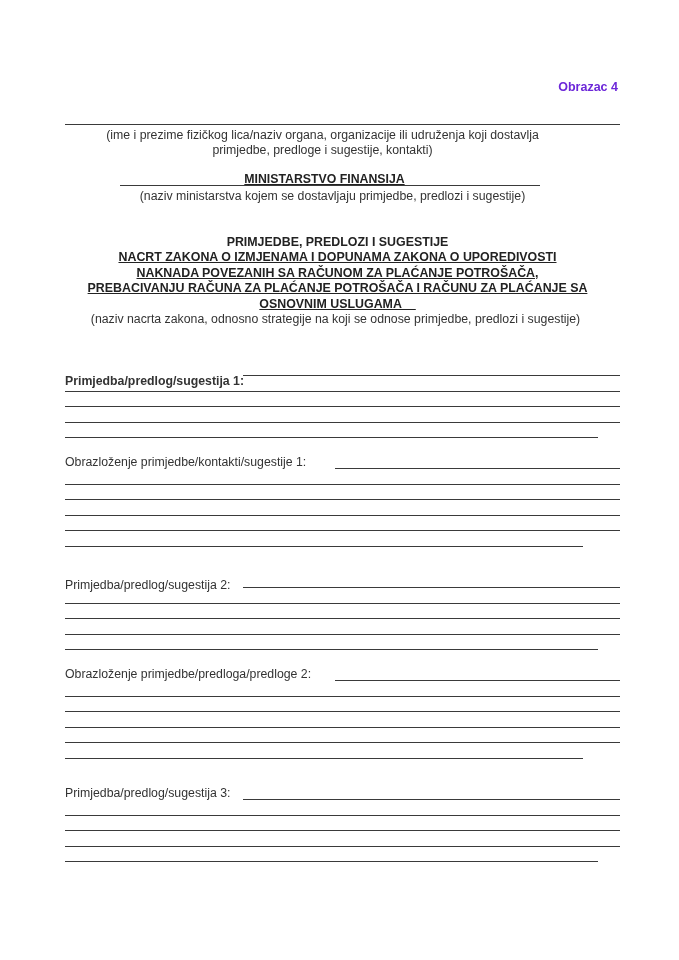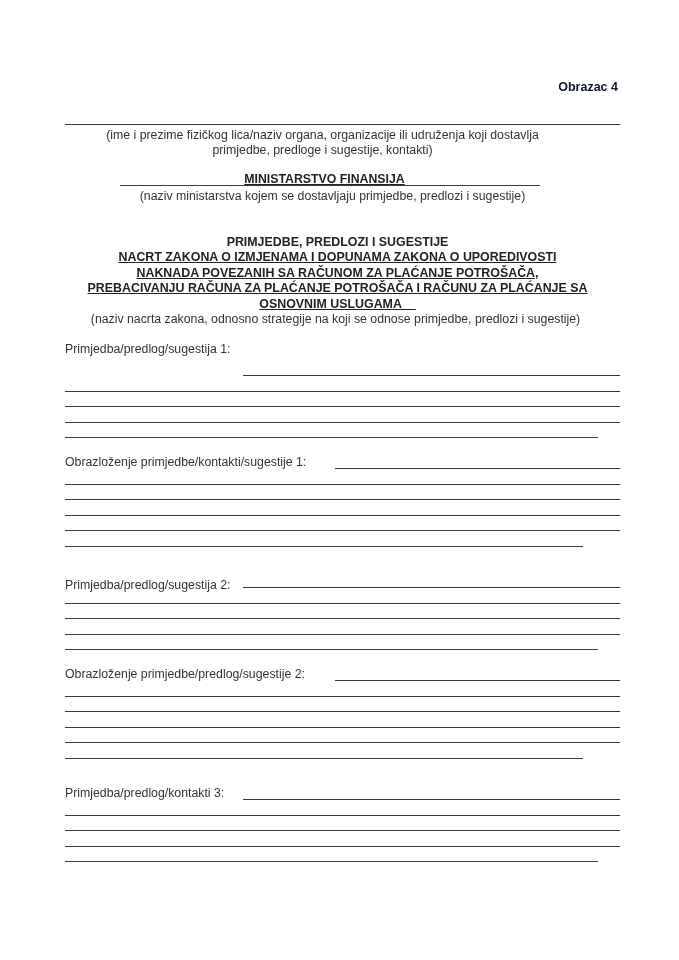--- a/index.html
+++ b/index.html
@@ -15,21 +15,21 @@
       font-family: "Liberation Sans", sans-serif;
       color: #2a2a2a;
     }
     .abs { position: absolute; }
     .form-number {
       left: 0; width: 618px;
       top: 80px;
       text-align: right;
       font-size: 12.5px;
       font-weight: bold;
-      color: #0f172a;
+      color: #6d28d9;
     }
     .hline {
       position: absolute;
       height: 0;
       border-top: 1.2px solid #3a3a3a;
     }
     .center-text {
       position: absolute;
       left: 0;
       width: 679px;
@@ -95,21 +95,21 @@
   <div class="title-bold title-lines" style="top:250px; left:-2px;">
     <span>NACRT ZAKONA O IZMJENAMA I DOPUNAMA ZAKONA O UPOREDIVOSTI</span>
     <span>NAKNADA POVEZANIH SA RAČUNOM ZA PLAĆANJE POTROŠAČA,</span>
     <span>PREBACIVANJU RAČUNA ZA PLAĆANJE POTROŠAČA I RAČUNU ZA PLAĆANJE SA</span>
     <span>OSNOVNIM USLUGAMA__</span>
   </div>
   <div class="center-text" style="top:312px; left:-4px;">(naziv nacrta zakona, odnosno strategije na koji se odnose primjedbe, predlozi i sugestije)</div>
 
   <div id="sections">
       <div>
-        <div class="field-label" style="top: 342px;">Primjedba/predlog/sugestija 1:</div>
+        <div class="field-label" style="top: 374px; font-weight: bold;">Primjedba/predlog/sugestija 1:</div>
         <div class="label-line" style="left: 243px; width: 377px; top: 375px;"></div>
         <div class="hline" style="left: 65px; width: 555px; top: 390.5px;"></div>
         <div class="hline" style="left: 65px; width: 555px; top: 406px;"></div>
         <div class="hline" style="left: 65px; width: 555px; top: 421.5px;"></div>
         <div class="hline" style="left: 65px; width: 533px; top: 437px;"></div>
       </div>
       <div>
         <div class="field-label" style="top: 455px;">Obrazloženje primjedbe/kontakti/sugestije 1:</div>
         <div class="label-line" style="left: 335px; width: 285px; top: 468px;"></div>
         <div class="hline" style="left: 65px; width: 555px; top: 483.5px;"></div>
@@ -120,30 +120,30 @@
       </div>
       <div>
         <div class="field-label" style="top: 578px;">Primjedba/predlog/sugestija 2:</div>
         <div class="label-line" style="left: 243px; width: 377px; top: 587px;"></div>
         <div class="hline" style="left: 65px; width: 555px; top: 602.5px;"></div>
         <div class="hline" style="left: 65px; width: 555px; top: 618px;"></div>
         <div class="hline" style="left: 65px; width: 555px; top: 633.5px;"></div>
         <div class="hline" style="left: 65px; width: 533px; top: 649px;"></div>
       </div>
       <div>
-        <div class="field-label" style="top: 667px;">Obrazloženje primjedbe/predlog/sugestije 2:</div>
+        <div class="field-label" style="top: 667px;">Obrazloženje primjedbe/predloga/predloge 2:</div>
         <div class="label-line" style="left: 335px; width: 285px; top: 680px;"></div>
         <div class="hline" style="left: 65px; width: 555px; top: 695.5px;"></div>
         <div class="hline" style="left: 65px; width: 555px; top: 711px;"></div>
         <div class="hline" style="left: 65px; width: 555px; top: 726.5px;"></div>
         <div class="hline" style="left: 65px; width: 555px; top: 742px;"></div>
         <div class="hline" style="left: 65px; width: 518px; top: 757.5px;"></div>
       </div>
       <div>
-        <div class="field-label" style="top: 786px;">Primjedba/predlog/kontakti 3:</div>
+        <div class="field-label" style="top: 786px;">Primjedba/predlog/sugestija 3:</div>
         <div class="label-line" style="left: 243px; width: 377px; top: 799px;"></div>
         <div class="hline" style="left: 65px; width: 555px; top: 814.5px;"></div>
         <div class="hline" style="left: 65px; width: 555px; top: 830px;"></div>
         <div class="hline" style="left: 65px; width: 555px; top: 845.5px;"></div>
         <div class="hline" style="left: 65px; width: 533px; top: 861px;"></div>
       </div>
     </div>
 
 </div>
 

